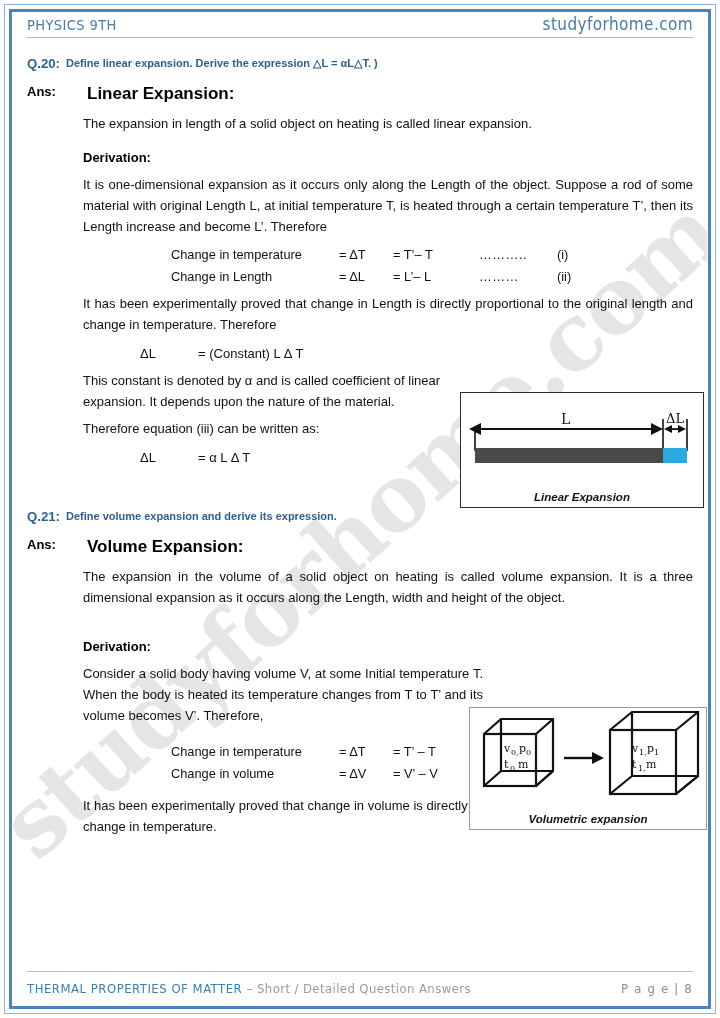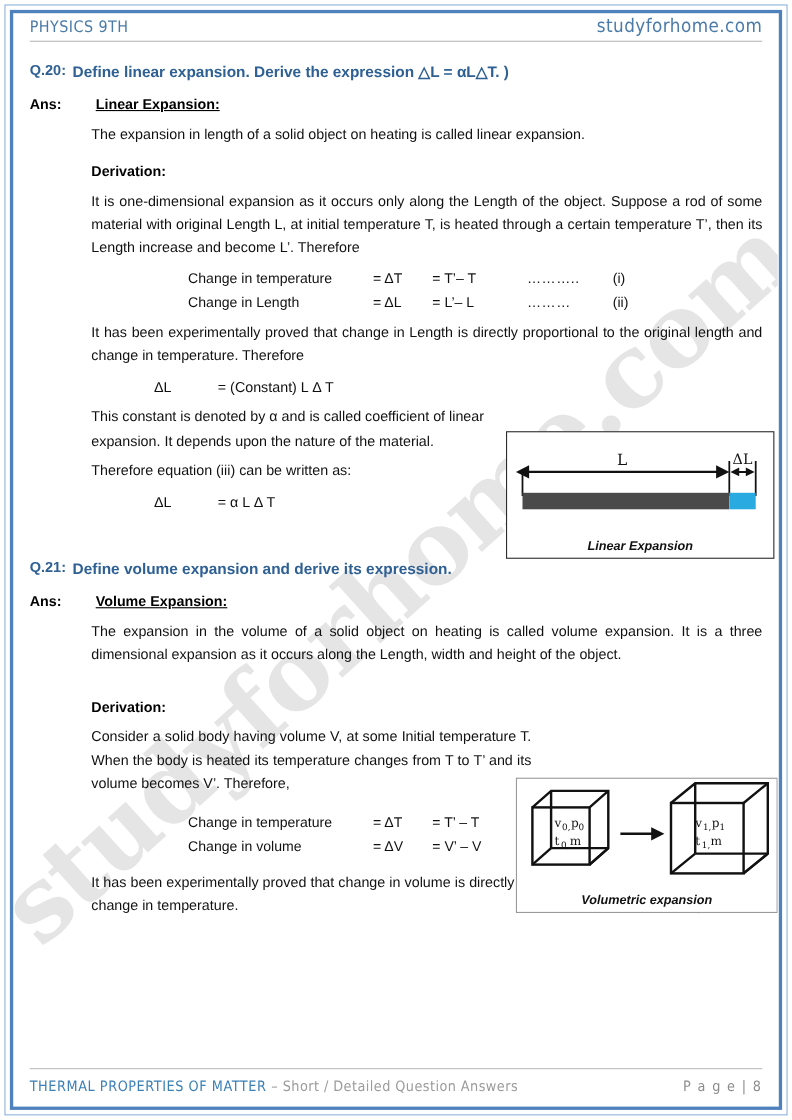--- a/index.html
+++ b/index.html
@@ -106,42 +106,41 @@
   .qlabel {
     color: #2e6094;
     font-weight: bold;
     font-size: 13.2px;
     white-space: nowrap;
     padding-right: 6px;
   }
   .qtext {
     color: #2e6094;
     font-weight: bold;
-    font-size: 14px;
+    font-size: 11px;
     line-height: 1.3;
   }
 
   .ansrow {
     display: flex;
     align-items: flex-start;
     margin-top: 13px;
     gap: 26px;
   }
   .anslabel {
     color: #000;
     font-weight: bold;
     font-size: 13px;
     width: 34px;
     flex: 0 0 34px;
   }
   .anshead {
     color: #000;
     font-weight: bold;
-    font-size: 13px;
-    text-decoration: underline;
+    font-size: 17px;
   }
 
   .para {
     font-size: 13px;
     color: #111;
     line-height: 1.62;
     margin-left: 56px;
     margin-top: 9px;
     text-align: justify;
   }

